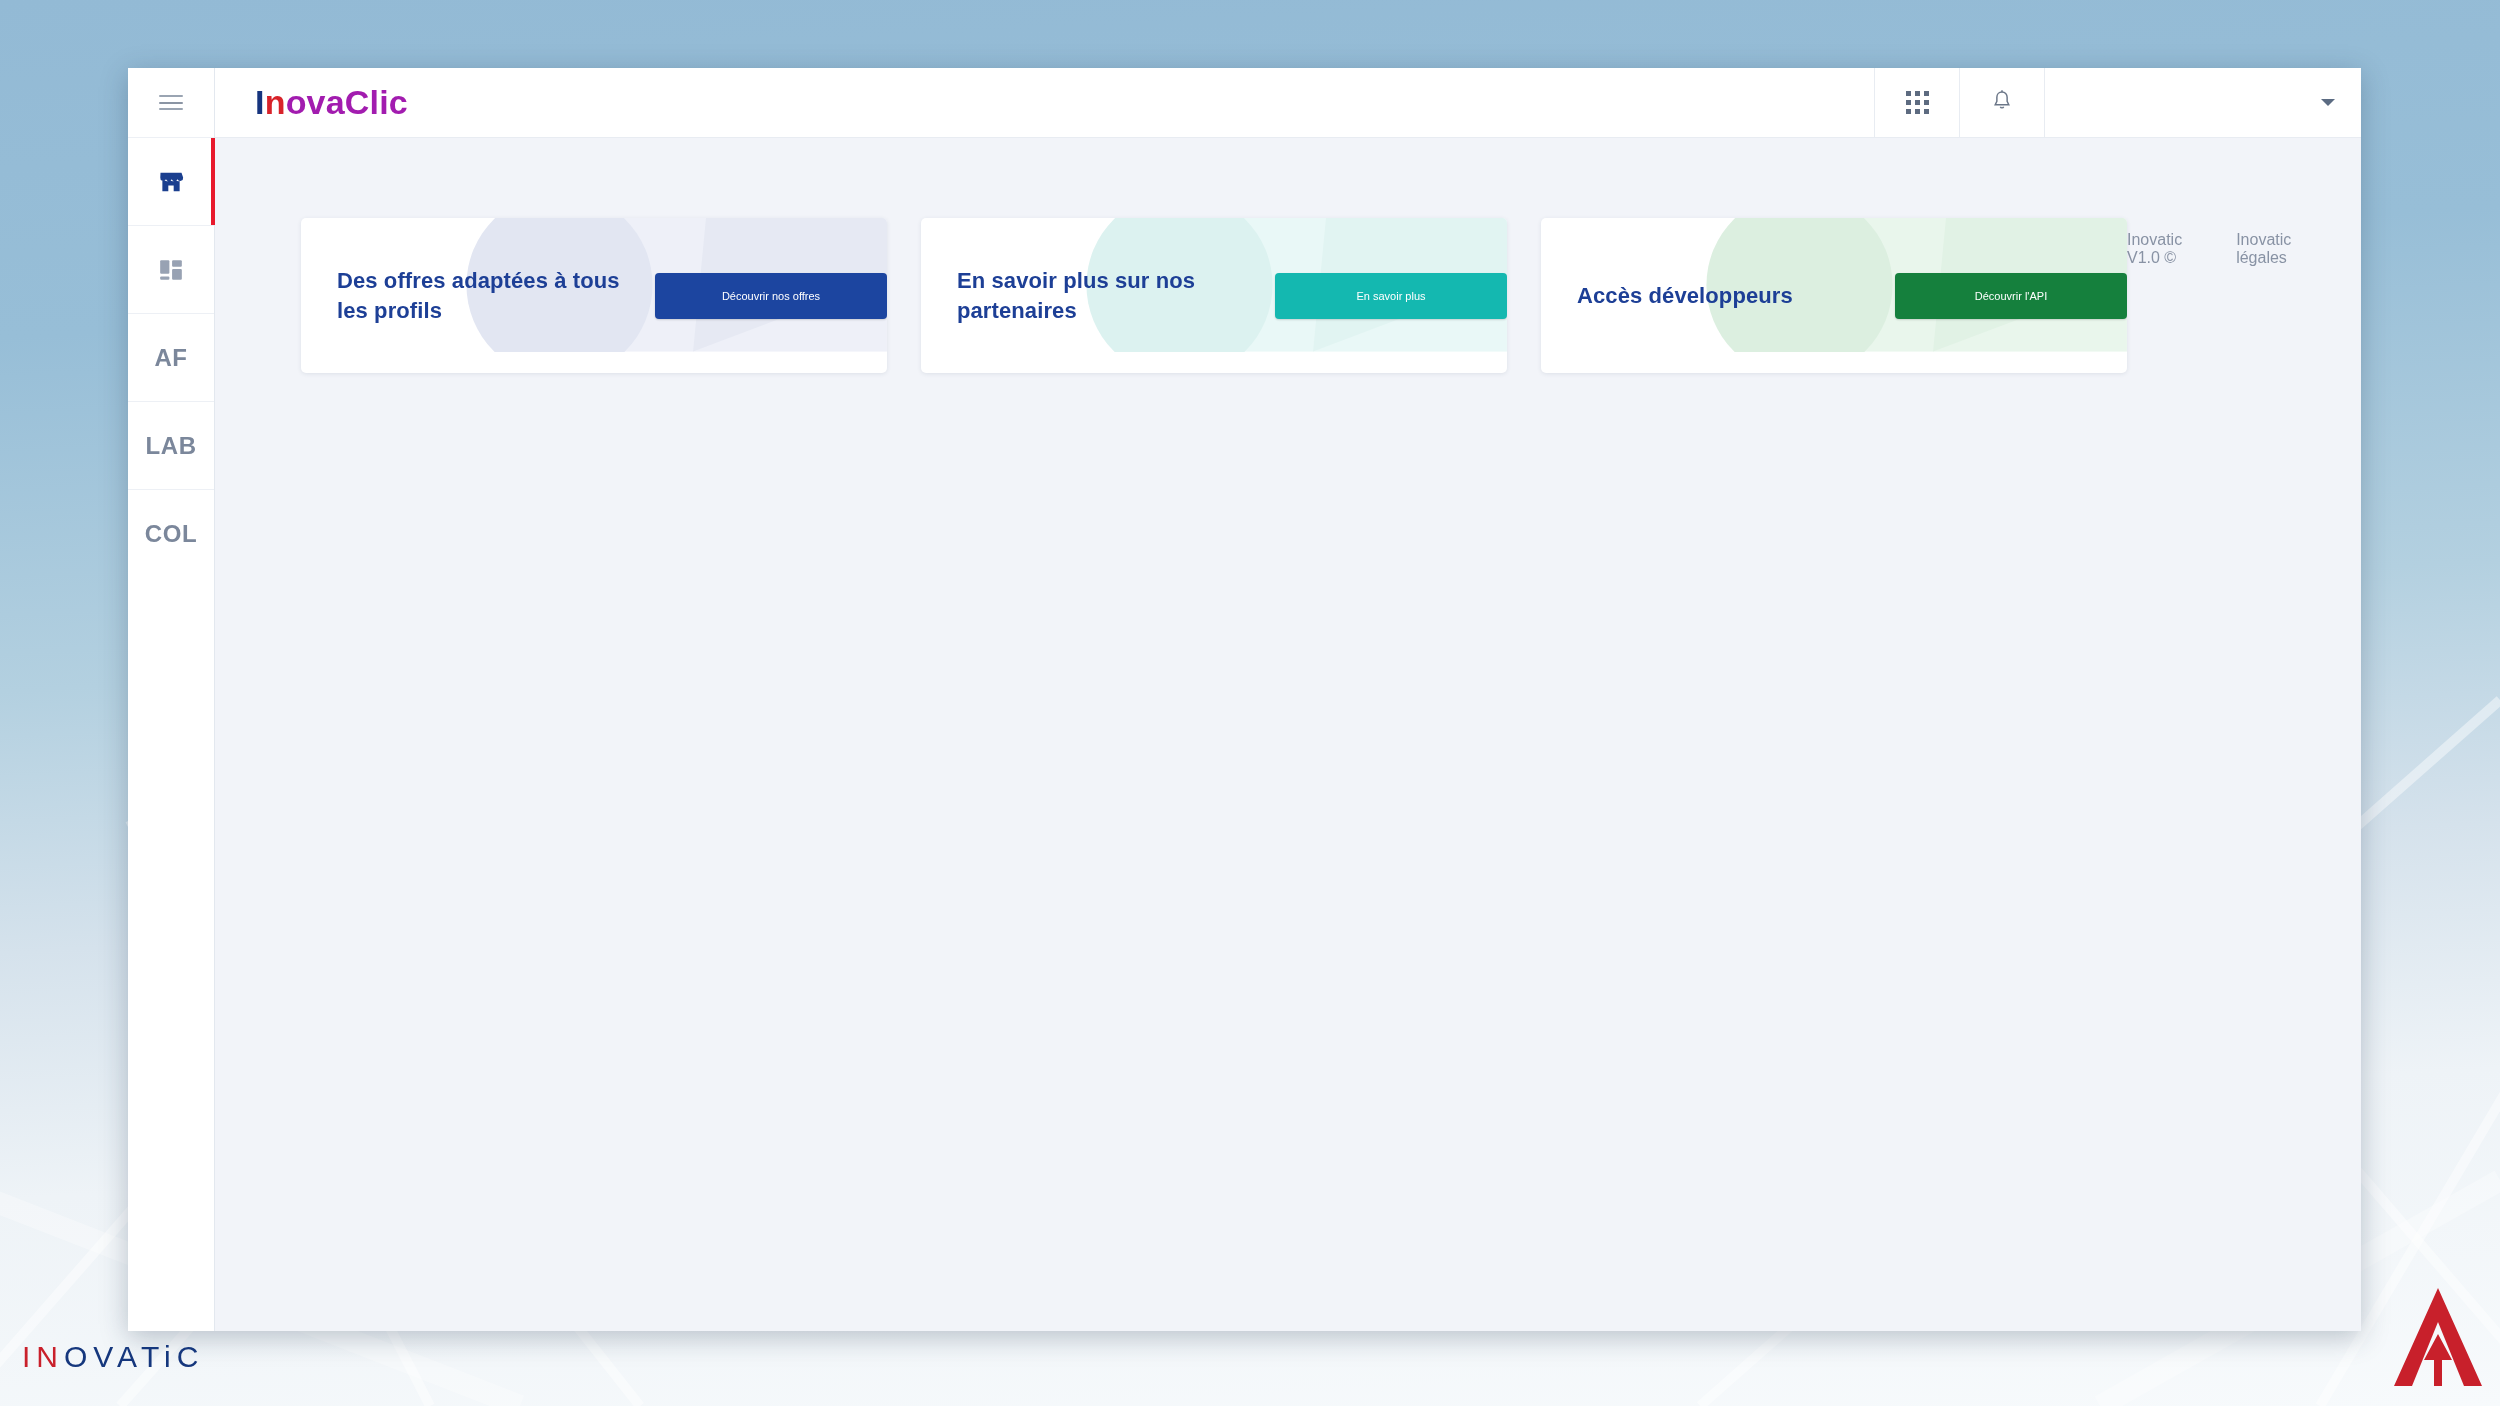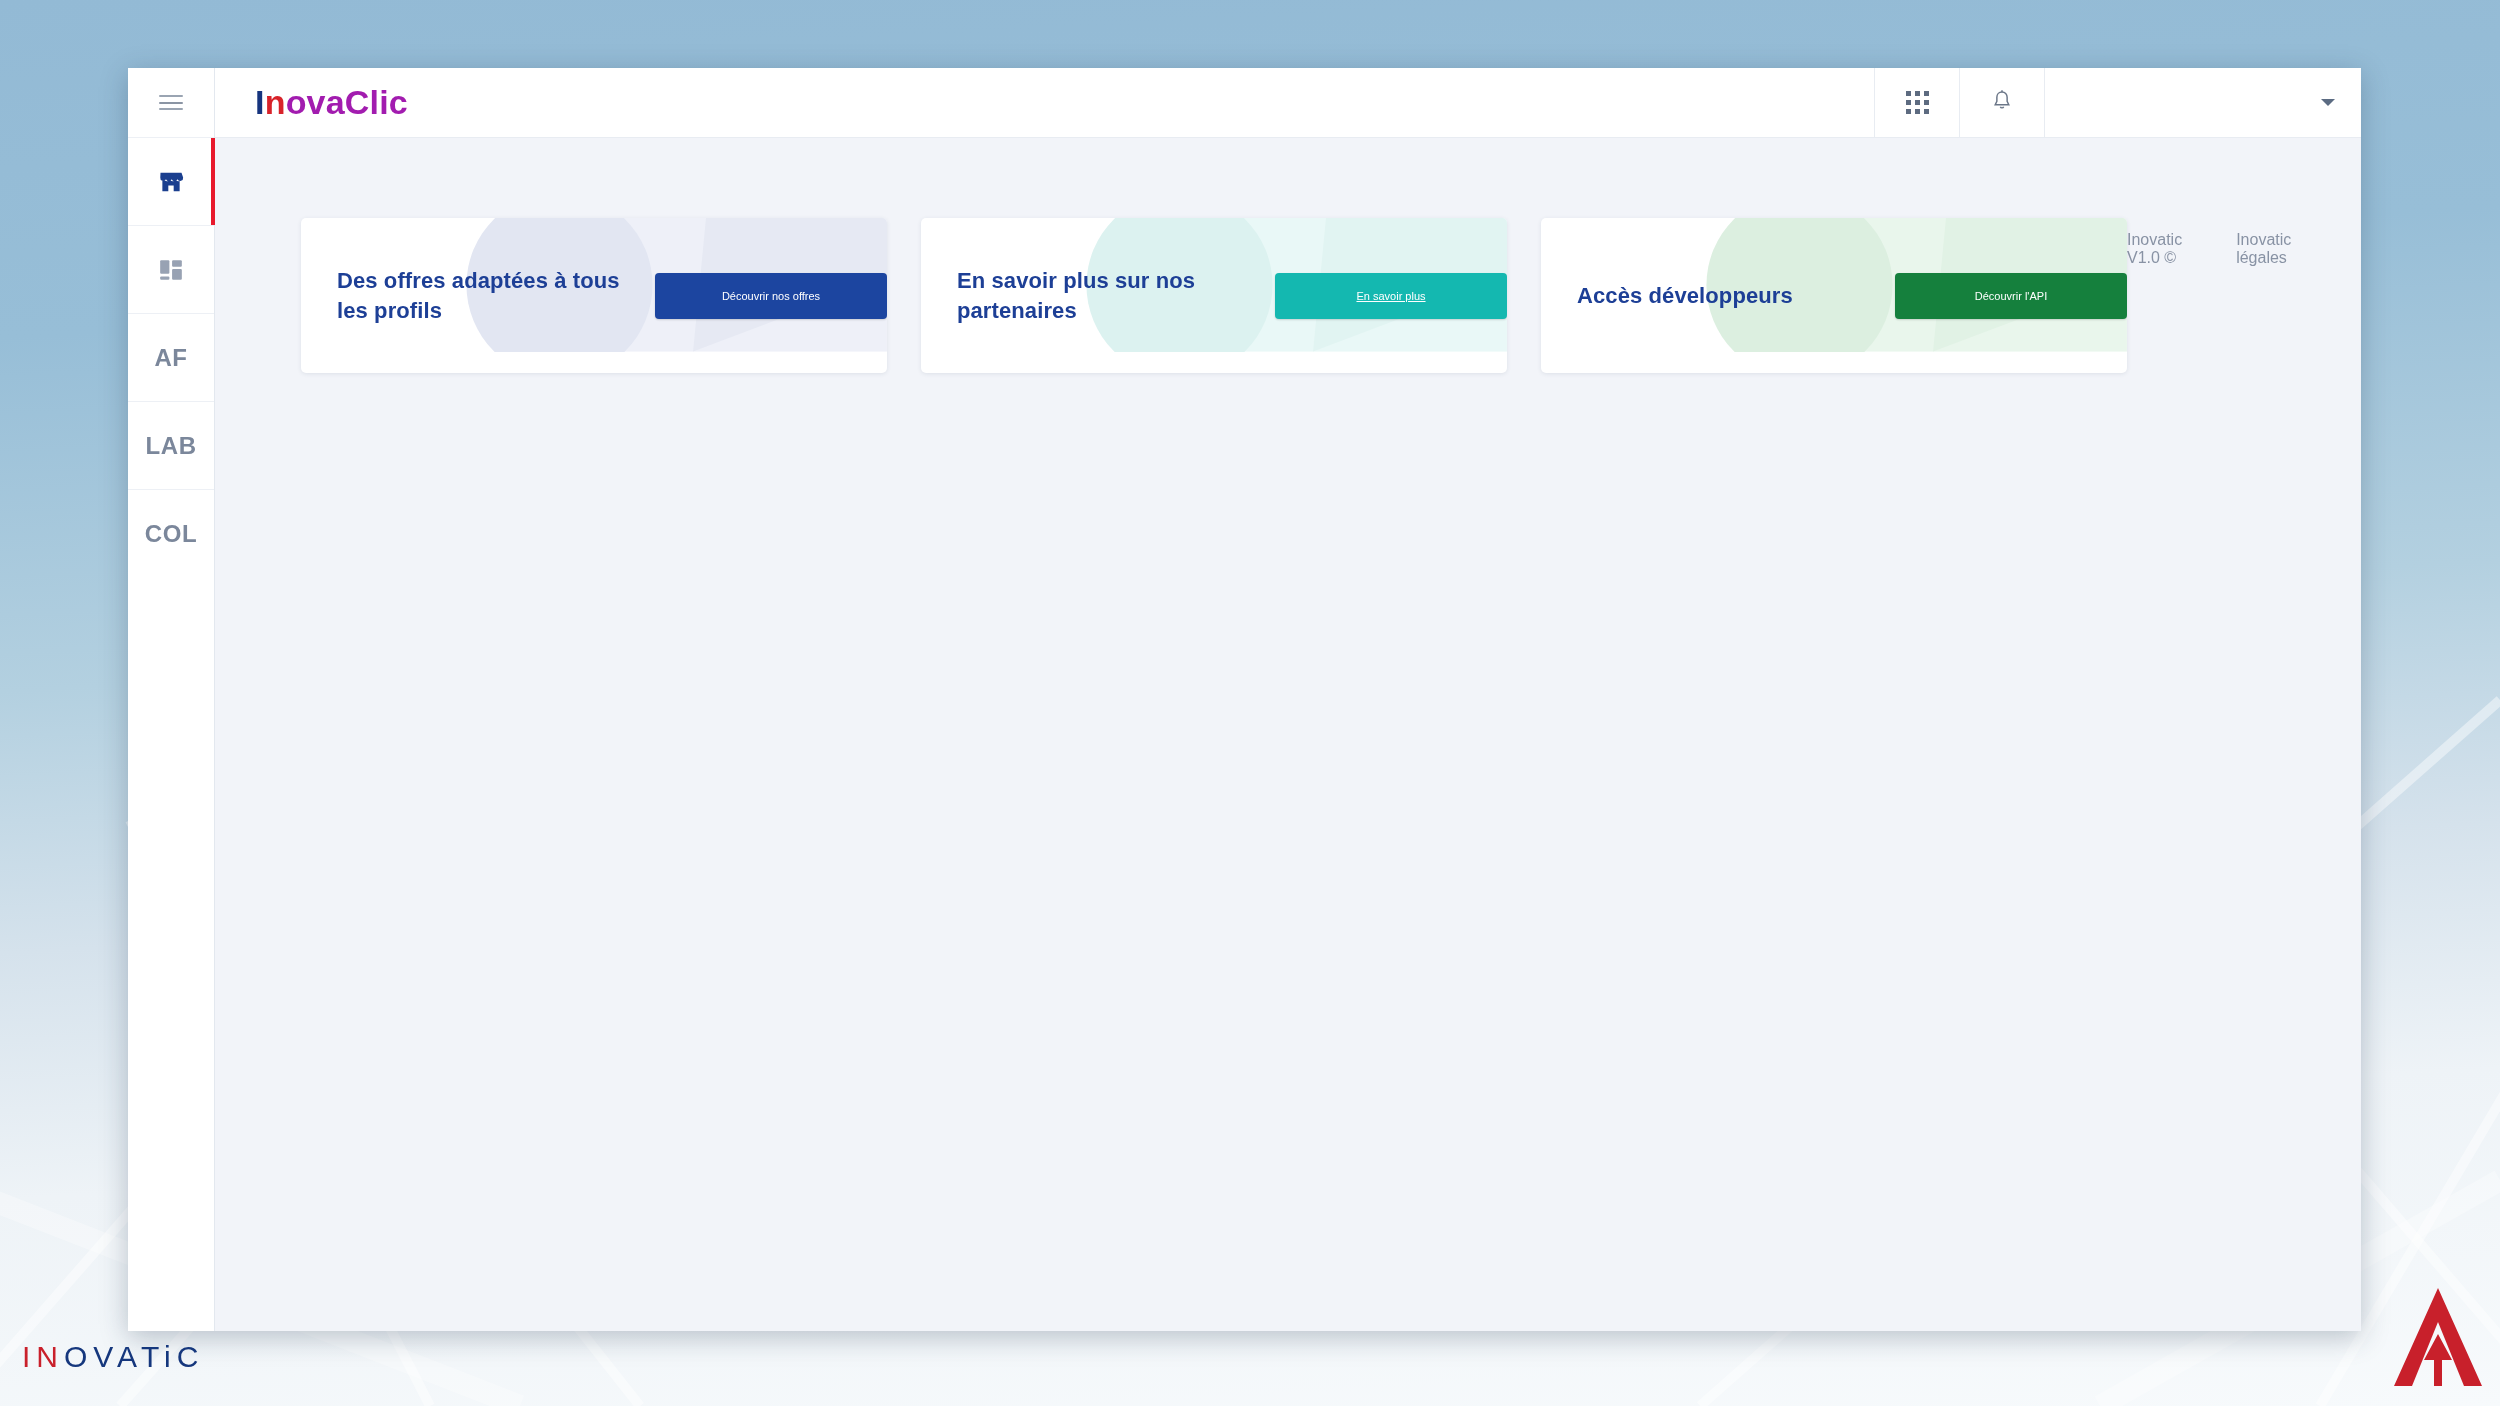--- a/index.html
+++ b/index.html
@@ -312,21 +312,21 @@
             <button class="card-btn" style="background: rgb(28, 69, 160);">Découvrir nos offres</button>
           </div>
 
           <div class="card">
             <svg class="deco" viewBox="0 0 680 155" preserveAspectRatio="none">
               <rect x="252" y="0" width="428" height="155" fill="#e9f8f7"></rect>
               <circle cx="300" cy="78" r="108" fill="#dcf2f0"></circle>
               <path d="M470 0 L680 0 L680 70 L455 155 Z" fill="#e1f4f2"></path>
             </svg>
             <div class="card-title">En savoir plus sur nos partenaires</div>
-            <button class="card-btn" style="background: rgb(20, 184, 176); text-decoration: underline;">En savoir plus</button>
+            <button class="card-btn" style="background: rgb(20, 184, 176);">En savoir plus</button>
           </div>
 
           <div class="card">
             <svg class="deco" viewBox="0 0 680 155" preserveAspectRatio="none">
               <rect x="252" y="0" width="428" height="155" fill="#e9f6ec"></rect>
               <circle cx="300" cy="78" r="108" fill="#dcefe0"></circle>
               <path d="M470 0 L680 0 L680 70 L455 155 Z" fill="#e1f2e5"></path>
             </svg>
             <div class="card-title">Accès développeurs</div>
             <button class="card-btn" style="background: #15803d;">Découvrir l'API</button>

